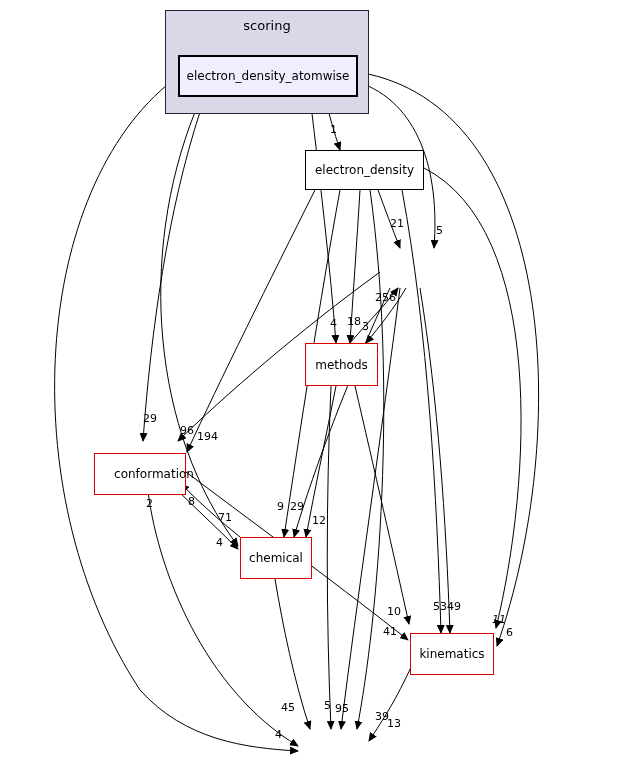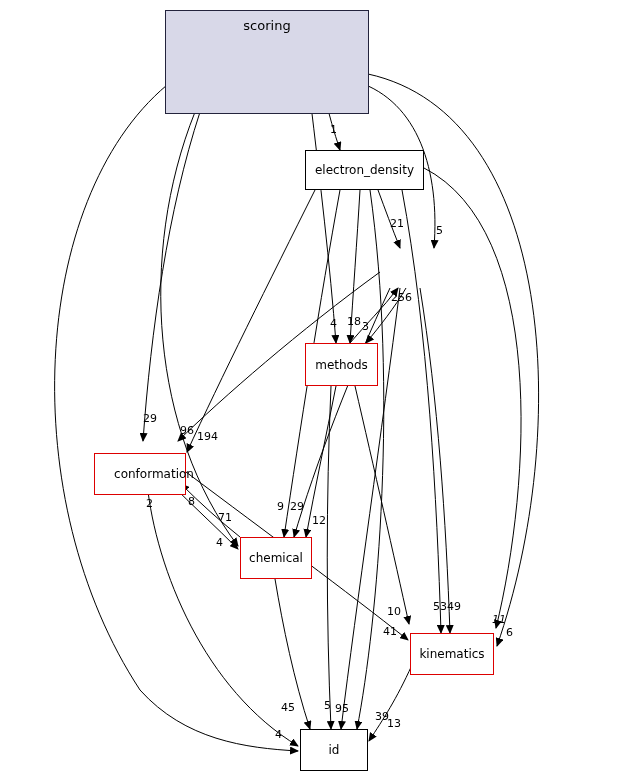--- a/index.html
+++ b/index.html
@@ -81,20 +81,23 @@
       <path d="M370,190 C398,390 378,620 357,729" marker-end="url(#arrow)"></path>
       <path d="M167,85 C30,200 15,500 140,690 C185,740 245,748 298,751" marker-end="url(#arrow)"></path>
       <path d="M412,665 C396,700 384,718 369,741" marker-end="url(#arrow)"></path>
     </g>
   </svg>
 
   <div class="cluster" style="left:165px;top:10px;width:202px;height:102px;">
     <div class="cluster-label">scoring</div>
   </div>
 
+  <div class="node inner" style="left:178px;top:55px;width:180px;height:42px;">
+    <span>electron_density_atomwise</span>
+  </div>
 
   <div class="node" style="left:305px;top:150px;width:119px;height:40px;">
     <span>electron_density</span>
   </div>
 
 
   <div class="node red" style="left:305px;top:343px;width:73px;height:43px;">
     <span>methods</span>
   </div>
 
@@ -103,28 +106,25 @@
   </div>
 
   <div class="node red" style="left:240px;top:537px;width:72px;height:42px;">
     <span>chemical</span>
   </div>
 
   <div class="node red" style="left:410px;top:633px;width:84px;height:42px;">
     <span>kinematics</span>
   </div>
 
-  <div class="node" style="left:300px;top:729px;width:68px;height:42px;">
-    <span>id</span>
-  </div>
 
   <span class="el" style="left:330px;top:124px;">1</span>
   <span class="el" style="left:390px;top:218px;">21</span>
   <span class="el" style="left:436px;top:225px;">5</span>
-  <span class="el" style="left:375px;top:292px;margin-left:16px;">256</span>
+  <span class="el" style="left:375px;top:292px;">256</span>
   <span class="el" style="left:330px;top:318px;">4</span>
   <span class="el" style="left:347px;top:316px;">18</span>
   <span class="el" style="left:362px;top:321px;">3</span>
   <span class="el" style="left:143px;top:413px;">29</span>
   <span class="el" style="left:180px;top:425px;">96</span>
   <span class="el" style="left:197px;top:431px;">194</span>
   <span class="el" style="left:146px;top:498px;">2</span>
   <span class="el" style="left:188px;top:496px;">8</span>
   <span class="el" style="left:218px;top:512px;">71</span>
   <span class="el" style="left:216px;top:537px;">4</span>

